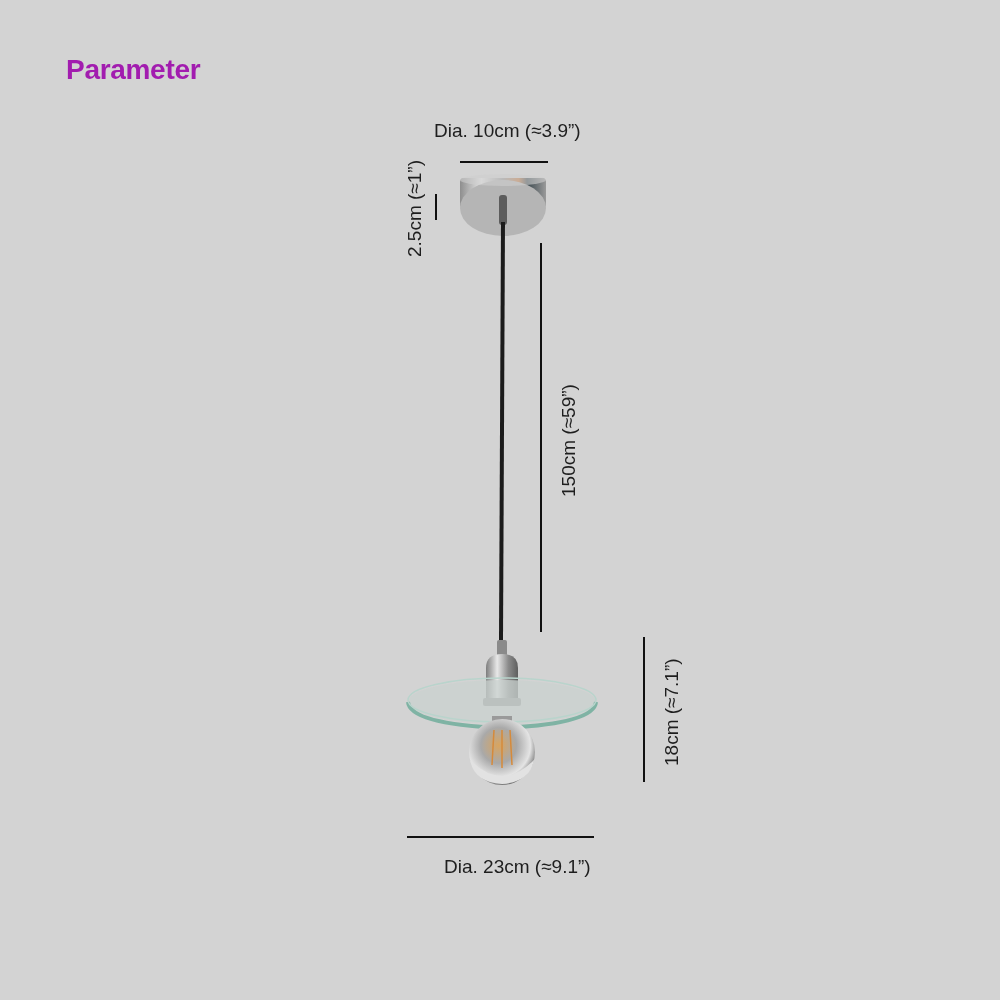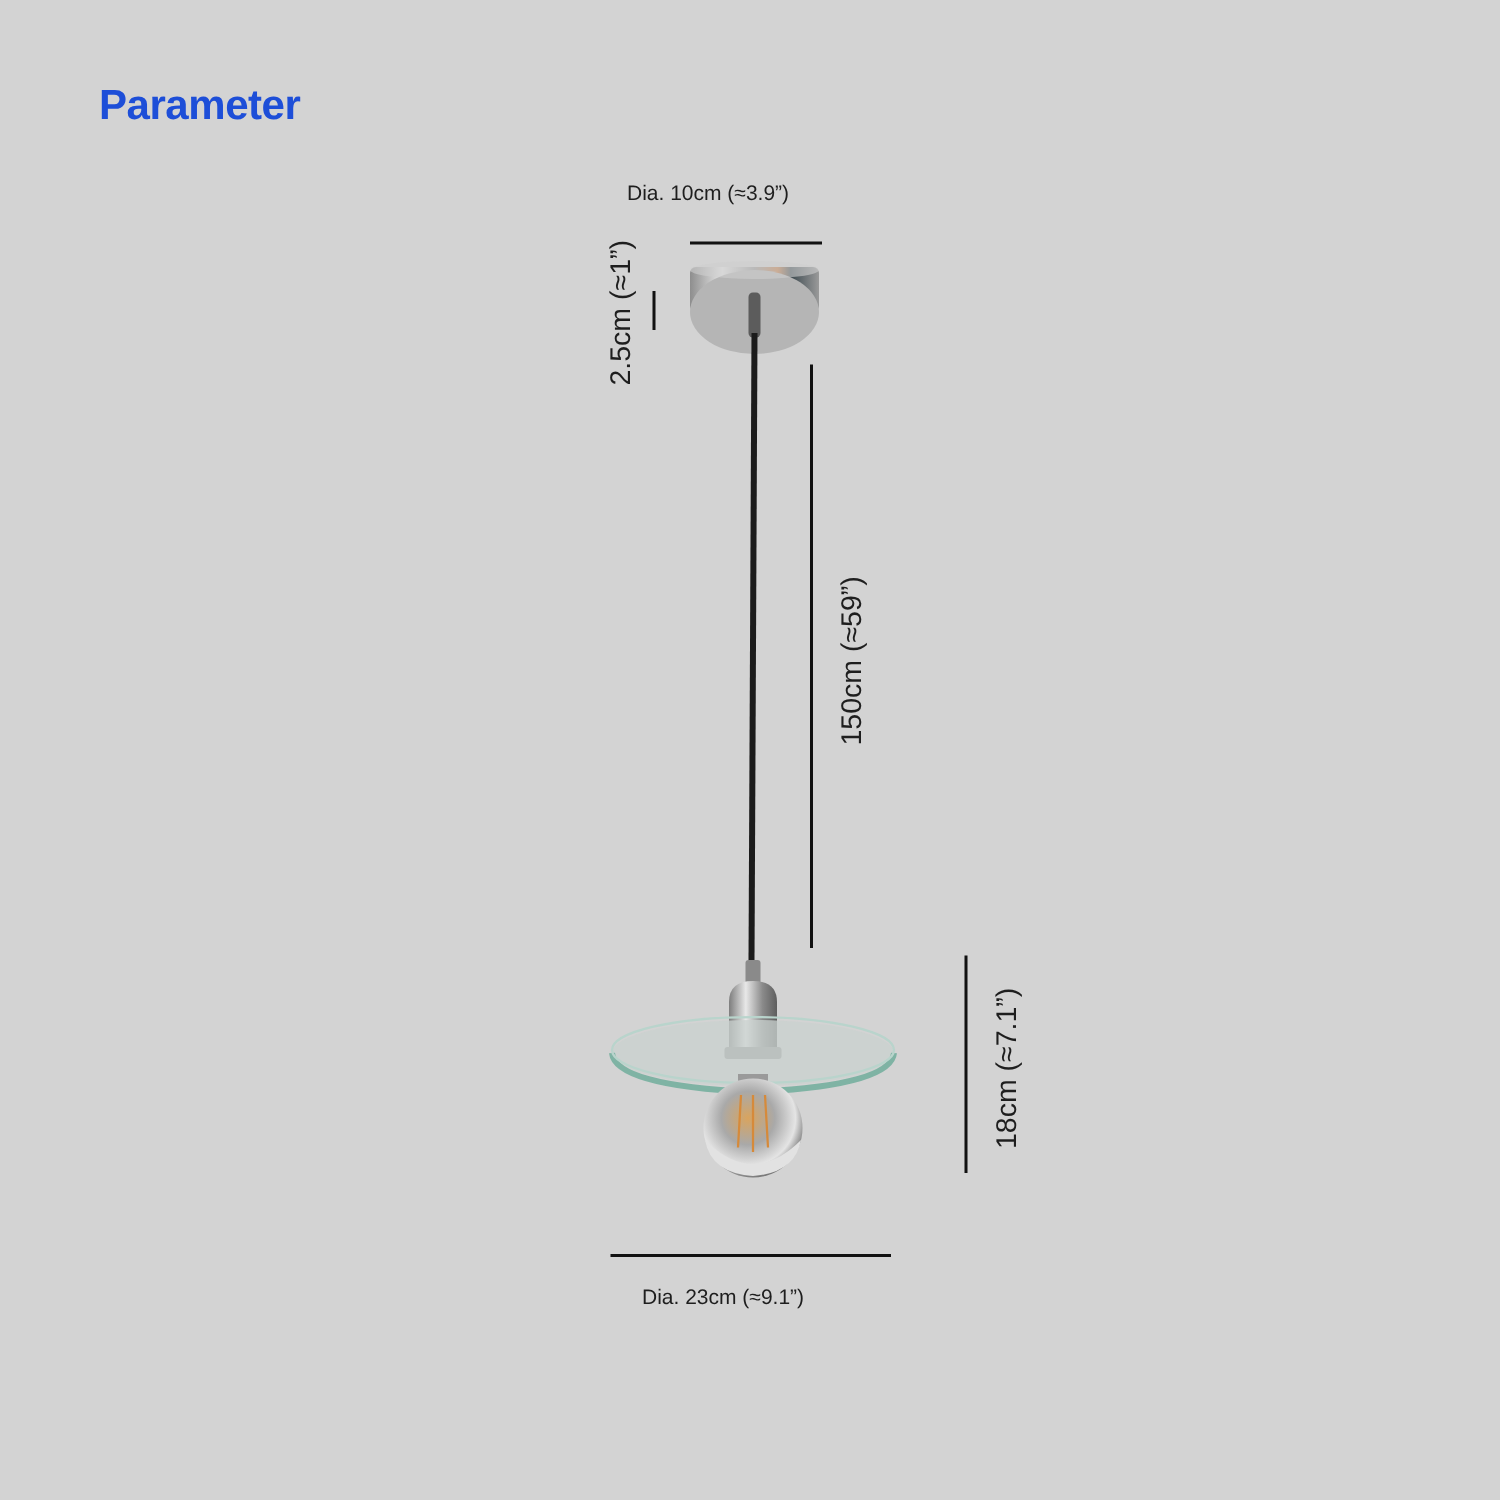--- a/index.html
+++ b/index.html
@@ -1,18 +1,18 @@
 <!DOCTYPE html>
 <html><head>
 <meta charset="utf-8">
 <style>
   html, body { margin:0; padding:0; }
   body { width:1000px; height:1000px; background:#d3d3d3; position:relative; overflow:hidden; font-family:"Liberation Sans", sans-serif; color:#1a1a1a; }
-  .title { position:absolute; left:66px; top:54px; font-size:28px; font-weight:bold; letter-spacing:-0.3px; color:#1d4ed8; }
-  .label { position:absolute; font-size:14px; color:#1e1e1e; white-space:nowrap; }
+  .title { position:absolute; left:66px; top:54px; font-size:28px; font-weight:bold; letter-spacing:-0.3px; color:#a21caf; }
+  .label { position:absolute; font-size:19px; color:#1e1e1e; white-space:nowrap;margin-left:16px; }
   .vlabel { position:absolute; font-size:19px; color:#1e1e1e; white-space:nowrap; transform-origin:left top; transform:rotate(-90deg); }
   .hline { position:absolute; height:1.5px; background:#111; }
   .vline { position:absolute; width:1.5px; background:#111; }
   .lamp { position:absolute; left:0; top:0; width:1000px; height:1000px; }
 </style>
 </head>
 <body>
 
 <div class="title">Parameter</div>
 

